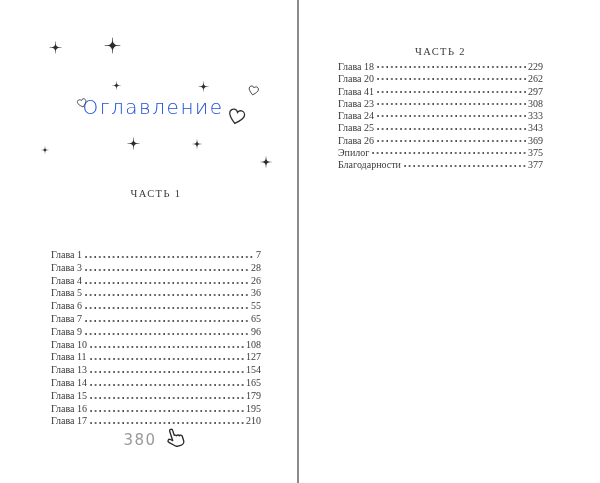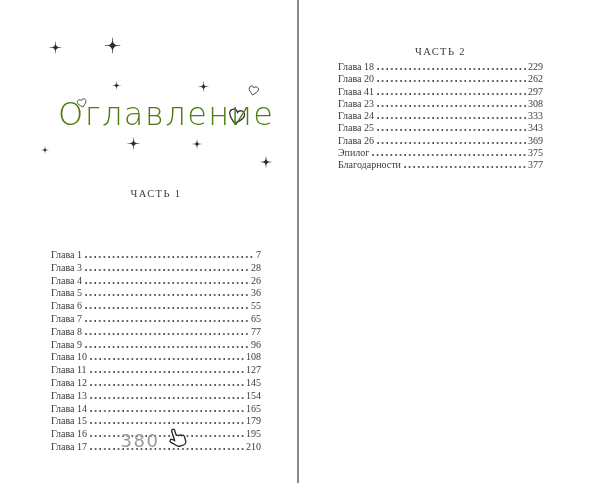--- a/index.html
+++ b/index.html
@@ -7,46 +7,46 @@
           font-family:"Liberation Serif",serif;}
   
   .gutter{position:absolute;left:297px;top:0;width:2px;height:483px;background:#8b8b8b;}
 
   
   .deco{position:absolute;}
   .deco svg{display:block;width:100%;height:100%;}
 
   
   .page-title{position:absolute;left:58px;top:95px;width:190px;text-align:center;
-              font-family:"DejaVu Sans",sans-serif;font-weight:300;font-size:32px;
-              letter-spacing:1.5px;color:#4d7c0f;transform:scaleY(0.98);}
+              font-family:"DejaVu Sans",sans-serif;font-weight:300;font-size:20px;
+              letter-spacing:1.5px;color:#1d4ed8;transform:scaleY(0.98);}
 
   
   .section-heading{position:absolute;text-align:center;font-size:10.5px;letter-spacing:1.4px;
                    color:#3a3a3a;}
   .section-heading.left{left:51px;top:188px;width:210px;}
   .section-heading.right{left:338px;top:46px;width:205px;}
 
   
   .toc-list{position:absolute;}
   .toc-list.left{left:51px;top:205px;width:210px;margin-top:44px;}
   .toc-list.right{left:338px;top:61px;width:205px;}
   .toc-row{display:flex;align-items:baseline;font-size:10px;color:#3a3a3a;}
   .toc-list.left  .toc-row{height:12.8px;line-height:12.8px;}
-  .toc-list.right .toc-row{height:12.3px;line-height:12.3px;}
+  .toc-list.right .toc-row{height:12.3px;line-height:12.3px;align-items:center;}
   .toc-label{white-space:nowrap;}
   .toc-leader{flex:1 1 auto;height:2px;margin:0 2px 0 3px;
               background-image:radial-gradient(circle at 1.1px 1px,#4b4b4b 0.75px,transparent 0.95px);
               background-size:4.6px 2px;background-repeat:repeat-x;}
   .toc-page{white-space:nowrap;}
 
   
   .footer{position:absolute;left:51px;top:426px;width:210px;height:28px;
           display:flex;align-items:center;justify-content:center;}
-  .current-page{font-family:"DejaVu Sans",sans-serif;font-size:18px;letter-spacing:1.5px;
+  .current-page{font-family:"DejaVu Sans",sans-serif;font-size:15px;letter-spacing:1.5px;
                 color:#999999;}
   .hand{width:25px;height:25px;margin-left:7px;transform:rotate(-18deg) translateY(-2px);}
 
   
   .spark-a{left:49px; top:41px; width:13px;height:13px;}
   .spark-b{left:104px;top:37px; width:17px;height:17px;}
   .spark-c{left:112px;top:81px; width:9px; height:9px;}
   .spark-d{left:198px;top:81px; width:11px;height:11px;}
   .spark-e{left:127px;top:137px;width:13px;height:13px;}
   .spark-f{left:192px;top:139px;width:10px;height:10px;}
@@ -169,49 +169,39 @@
     <span class="toc-leader"></span>
     <span class="toc-page">55</span>
   </div>
 
   <div class="toc-row">
     <span class="toc-label">Глава 7</span>
     <span class="toc-leader"></span>
     <span class="toc-page">65</span>
   </div>
 
-  <div class="toc-row">
-    <span class="toc-label">Глава 8</span>
-    <span class="toc-leader"></span>
-    <span class="toc-page">77</span>
-  </div>
 
   <div class="toc-row">
     <span class="toc-label">Глава 9</span>
     <span class="toc-leader"></span>
     <span class="toc-page">96</span>
   </div>
 
   <div class="toc-row">
     <span class="toc-label">Глава 10</span>
     <span class="toc-leader"></span>
     <span class="toc-page">108</span>
   </div>
 
   <div class="toc-row">
     <span class="toc-label">Глава 11</span>
     <span class="toc-leader"></span>
     <span class="toc-page">127</span>
   </div>
 
-  <div class="toc-row">
-    <span class="toc-label">Глава 12</span>
-    <span class="toc-leader"></span>
-    <span class="toc-page">145</span>
-  </div>
 
   <div class="toc-row">
     <span class="toc-label">Глава 13</span>
     <span class="toc-leader"></span>
     <span class="toc-page">154</span>
   </div>
 
   <div class="toc-row">
     <span class="toc-label">Глава 14</span>
     <span class="toc-leader"></span>

